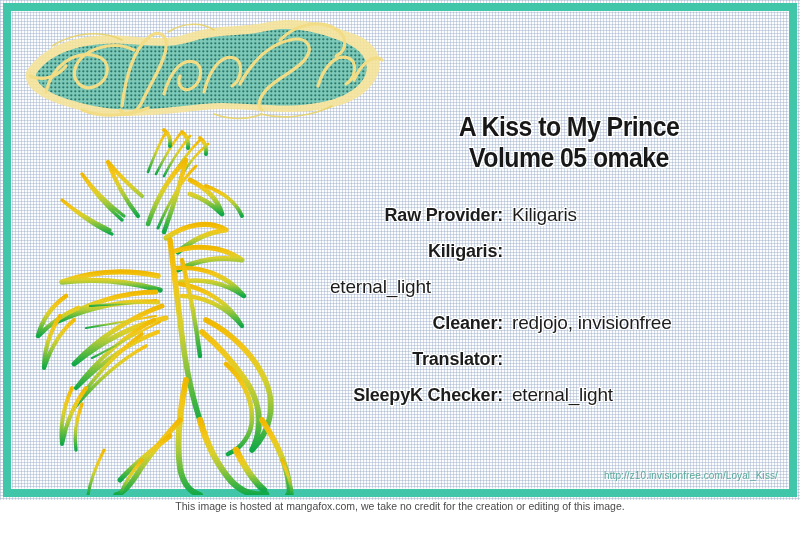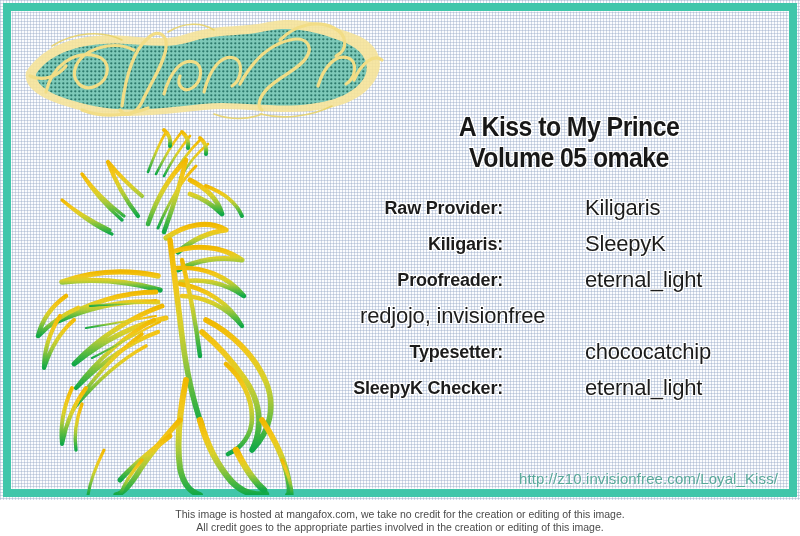--- a/index.html
+++ b/index.html
@@ -95,69 +95,67 @@
   }
 
   .credits {
     position: absolute;
     left: 330px;
     top: 190px;
     width: 460px;
   }
   .credit-row {
     display: flex;
-    align-items: center;
+    align-items: flex-end;
     height: 36px;
-    gap: 43px;
   }
   .credit-label {
     width: 182px;
     text-align: right;
     padding-right: 9px;
     font-size: 18px;
     font-weight: bold;
     color: #1c1c1c;
     letter-spacing: -0.2px;
     white-space: nowrap;
     text-shadow:
       1px 1px 0 #ffffff, -1px 1px 0 #ffffff,
       1px -1px 0 #ffffff, -1px -1px 0 #ffffff;
   }
   .credit-value {
     flex: 1;
     text-align: left;
-    font-size: 22px;
+    font-size: 19px;
     color: #1c1c1c;
     letter-spacing: -0.2px;
     white-space: nowrap;
     text-shadow:
       1px 1px 0 #ffffff, -1px 1px 0 #ffffff,
       1px -1px 0 #ffffff, -1px -1px 0 #ffffff;
-    padding-left: 30px;
   }
 
   .site-url {
     position: absolute;
     right: 22px;
     top: 470px;
-    font-size: 15px;
+    font-size: 10px;
     color: #59a89a;
     letter-spacing: 0.1px;
     white-space: nowrap;
     text-shadow: 1px 1px 0 rgba(255,255,255,0.95);
   }
 
   
   .footer {
     position: absolute;
     left: 0; top: 500px;
     width: 800px; height: 36px;
     background: #ffffff;
     text-align: center;
-    padding-top: 8px;
+    padding-top: 0;
   }
   .footer-line {
     font-size: 10.5px;
     color: #4a4a4a;
     line-height: 13px;
     white-space: nowrap;
   }
 </style>
 </head>
 <body>
@@ -308,41 +306,38 @@
       <div class="title-line">Volume 05 omake</div>
     </div>
 
     <div class="credits">
       <div class="credit-row">
         <span class="credit-label">Raw Provider:</span>
         <span class="credit-value">Kiligaris</span>
       </div>
       <div class="credit-row">
         <span class="credit-label">Kiligaris:</span>
-        <span class="credit-value">SleepyK</span>
-      </div>
-      <div class="credit-row">
-        <span class="credit-label">Proofreader:</span>
+      </div>
+      <div class="credit-row">
         <span class="credit-value">eternal_light</span>
       </div>
       <div class="credit-row">
+        <span class="credit-label">Cleaner:</span>
         <span class="credit-value">redjojo, invisionfree</span>
       </div>
       <div class="credit-row">
-        <span class="credit-label">Typesetter:</span>
-        <span class="credit-value">chococatchip</span>
+        <span class="credit-label">Translator:</span>
       </div>
       <div class="credit-row">
         <span class="credit-label">SleepyK Checker:</span>
         <span class="credit-value">eternal_light</span>
       </div>
     </div>
 
     <div class="site-url">http://z10.invisionfree.com/Loyal_Kiss/</div>
 
   </div>
 
   <div class="footer">
     <div class="footer-line">This image is hosted at mangafox.com, we take no credit for the creation or editing of this image.</div>
-    <div class="footer-line">All credit goes to the appropriate parties involved in the creation or editing of this image.</div>
   </div>
 
 </div>
 
 </body></html>

